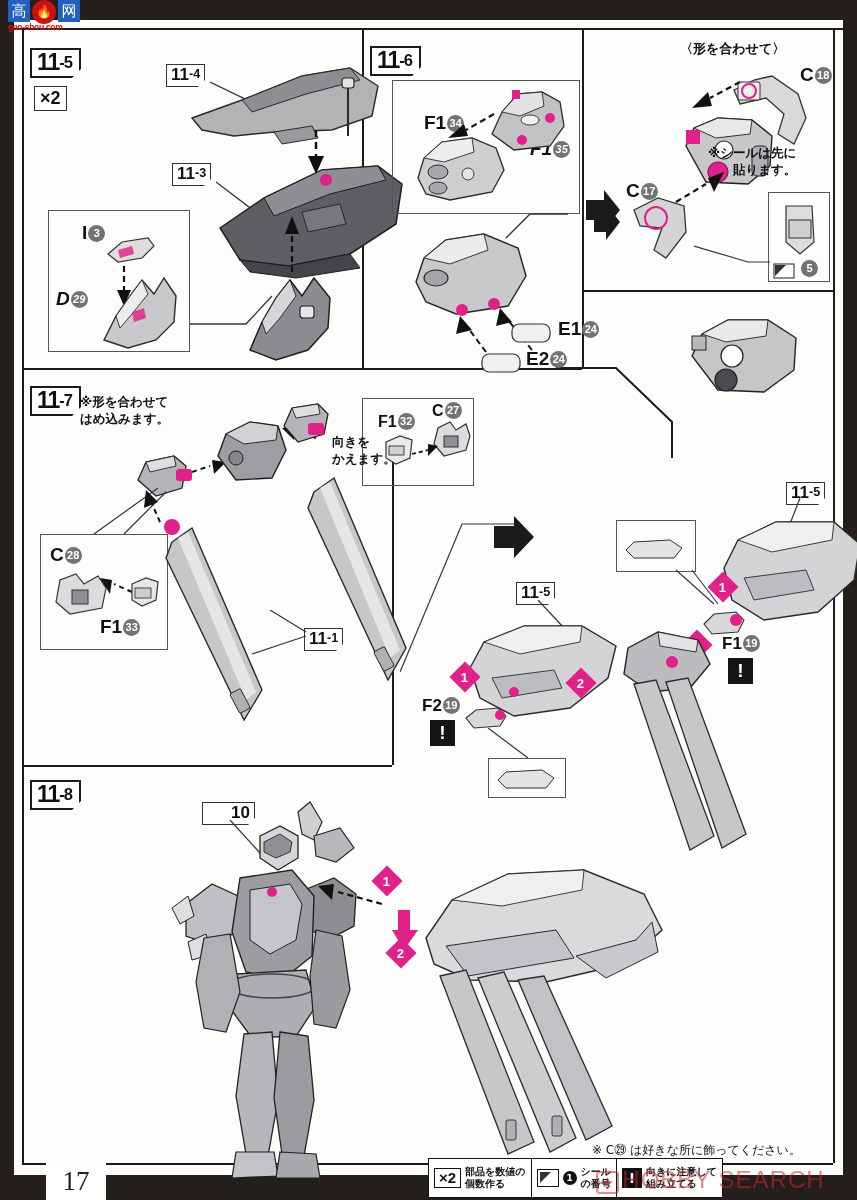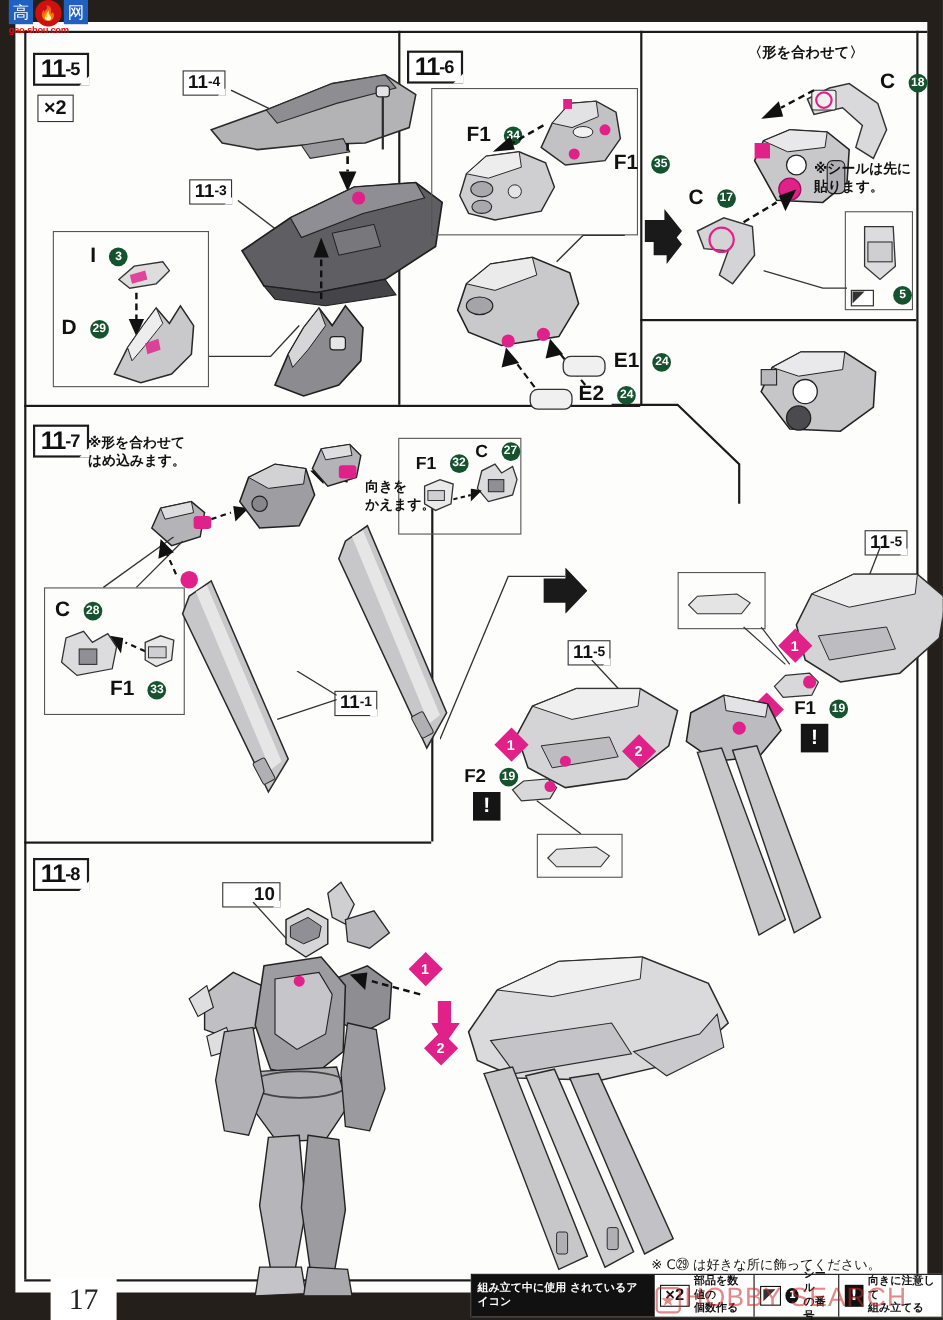--- a/index.html
+++ b/index.html
@@ -35,22 +35,22 @@
   .vline { position:absolute; background:#1b1b1b; width:2px; }
   
   .subbox { position:absolute; border:1.6px solid #555; background:transparent; }
   
   .plabel {
     position:absolute; font-size:19px; font-weight:bold; color:#111;
     white-space:nowrap; letter-spacing:0px;
   }
   .plabel .cnum {
     display:inline-block; width:17px; height:17px; border-radius:50%;
-    background:#14532d; color:#fff; font-size:11px; line-height:17px;
-    text-align:center; vertical-align:2px; margin-left:12px; font-weight:bold;
+    background:#737373; color:#fff; font-size:11px; line-height:17px;
+    text-align:center; vertical-align:2px; margin-left:1px; font-weight:bold;
   }
   .callout {
     position:absolute; border:1.7px solid #333; background:#fff;
     padding:0px 4px 1px 4px; font-size:17px; font-weight:bold; color:#111;
     line-height:1.15; white-space:nowrap;
   }
   .callout .sub { font-size:0.74em; vertical-align:2px; }
   .callout::after{
     content:""; position:absolute; right:-1px; bottom:-1px;
     border-left:7px solid transparent; border-bottom:7px solid #fff;
@@ -187,21 +187,21 @@
     <span>I</span><span class="cnum">3</span>
   </div>
   <svg class="art" style="left:90px;top:214px;width:54px;height:32px;">
     <polygon points="4,20 18,8 44,4 50,12 38,24 14,28" fill="#ddddde" stroke="#333" stroke-width="1.2"></polygon>
     <polygon points="14,16 28,12 30,20 16,24" fill="#e0218a" opacity="0.8"></polygon>
   </svg>
   <svg class="art" style="left:100px;top:246px;width:20px;height:42px;">
     <line x1="10" y1="0" x2="10" y2="24" stroke="#111" stroke-width="2.2" stroke-dasharray="6,4"></line>
     <polygon points="10,40 3,24 17,24" fill="#111"></polygon>
   </svg>
-  <div class="plabel" style="left:42px;top:268px;">
+  <div class="plabel" style="left:42px;top:268px;font-style:italic;">
     <span>D</span><span class="cnum">29</span>
   </div>
   <svg class="art" style="left:84px;top:250px;width:86px;height:80px;">
     <polygon points="6,70 18,46 32,26 44,10 56,24 66,8 78,26 76,52 58,70 30,78" fill="#c9c9cb" stroke="#2a2a2a" stroke-width="1.4"></polygon>
     <polygon points="18,46 32,26 44,10 50,24 34,44 22,58" fill="#ededee" stroke="#2a2a2a" stroke-width="0.9"></polygon>
     <polygon points="34,42 46,38 48,48 36,52" fill="#e0218a" opacity="0.8"></polygon>
   </svg>
 
   <svg class="art" style="left:176px;top:268px;width:84px;height:40px;">
     <polyline points="0,36 56,36 82,8" fill="none" stroke="#333" stroke-width="1.3"></polyline>
@@ -217,21 +217,21 @@
   </svg>
 
   <div class="step-tag big" style="left:356px;top:26px;">
     <span>11</span><span class="sub">-6</span>
   </div>
 
   <div class="subbox" style="left:378px;top:60px;width:188px;height:134px;"></div>
   <div class="plabel" style="left:410px;top:92px;">
     <span>F1</span><span class="cnum">34</span>
   </div>
-  <div class="plabel" style="left:544px;top:118px;">
+  <div class="plabel" style="left:516px;top:118px;font-style:italic;">
     <span>F1</span><span class="cnum">35</span>
   </div>
   <svg class="art" style="left:470px;top:68px;width:90px;height:70px;">
     <polygon points="8,46 18,24 34,6 58,4 76,14 80,38 66,58 30,62" fill="#c2c2c5" stroke="#2a2a2a" stroke-width="1.3"></polygon>
     <polygon points="18,24 34,6 58,4 60,18 36,28" fill="#e2e2e4" stroke="#2a2a2a" stroke-width="0.9"></polygon>
     <ellipse cx="46" cy="32" rx="9" ry="5" fill="#f2f2f3" stroke="#2a2a2a" stroke-width="0.9"></ellipse>
     <circle cx="66" cy="30" r="5" fill="#e0218a"></circle>
     <circle cx="38" cy="52" r="5" fill="#e0218a"></circle>
     <rect x="28" y="2" width="8" height="9" fill="#e0218a"></rect>
   </svg>
@@ -296,24 +296,24 @@
 
   <svg class="art" style="left:664px;top:88px;width:110px;height:86px;">
     <polygon points="8,38 16,20 40,10 74,12 94,28 92,58 70,76 28,74" fill="#c8c8cb" stroke="#222" stroke-width="1.4"></polygon>
     <polygon points="16,20 40,10 74,12 72,26 38,30" fill="#e8e8ea" stroke="#222" stroke-width="0.9"></polygon>
     <circle cx="46" cy="42" r="9" fill="#fff" stroke="#222" stroke-width="1.2"></circle>
     <circle cx="40" cy="64" r="10" fill="#e0218a" stroke="#9d1160" stroke-width="1.2"></circle>
     <rect x="8" y="22" width="14" height="14" fill="#e0218a"></rect>
     <rect x="74" y="38" width="16" height="30" rx="5" fill="#b0b0b4" stroke="#222" stroke-width="1"></rect>
   </svg>
 
-  <div class="jp" style="left:726px;top:125px;">※シールは先に
+  <div class="jp" style="left:694px;top:125px;text-align:right;">※シールは先に
 貼ります。</div>
 
-  <div class="plabel" style="left:612px;top:149px;">
+  <div class="plabel" style="left:612px;top:160px;">
     <span>C</span><span class="cnum">17</span>
   </div>
   <svg class="art" style="left:612px;top:168px;width:80px;height:80px;">
     <polygon points="8,22 32,10 58,18 60,44 40,70 28,62 36,40 14,38" fill="#d4d4d7" stroke="#333" stroke-width="1.3"></polygon>
     <circle cx="30" cy="30" r="11" fill="none" stroke="#e0218a" stroke-width="2"></circle>
   </svg>
   <svg class="art" style="left:660px;top:152px;width:56px;height:34px;">
     <line x1="2" y1="30" x2="32" y2="12" stroke="#111" stroke-width="2.2" stroke-dasharray="6,4"></line>
     <polygon points="50,0 34,6 40,20" fill="#111"></polygon>
   </svg>
@@ -614,22 +614,20 @@
 <div class="wm-top">
   <div class="wm-box">高</div>
   <div class="wm-red">🔥</div>
   <div class="wm-box">网</div>
 </div>
 <div class="wm-url">gao-shou.com</div>
 
 <div class="pagenum">17</div>
 
 <div class="legend">
-  <div class="legend-cell legend-title">組み立て中に使用
-されているアイコン</div>
   <div class="legend-cell">
     <span class="lg-x2">×2</span>
     <span style="white-space:pre-line;">部品を数値の
 個数作る</span>
   </div>
   <div class="legend-cell">
     <span class="lg-seal"></span>
     <span class="lg-circ">1</span>
     <span style="white-space:pre-line;">シール
 の番号</span>

